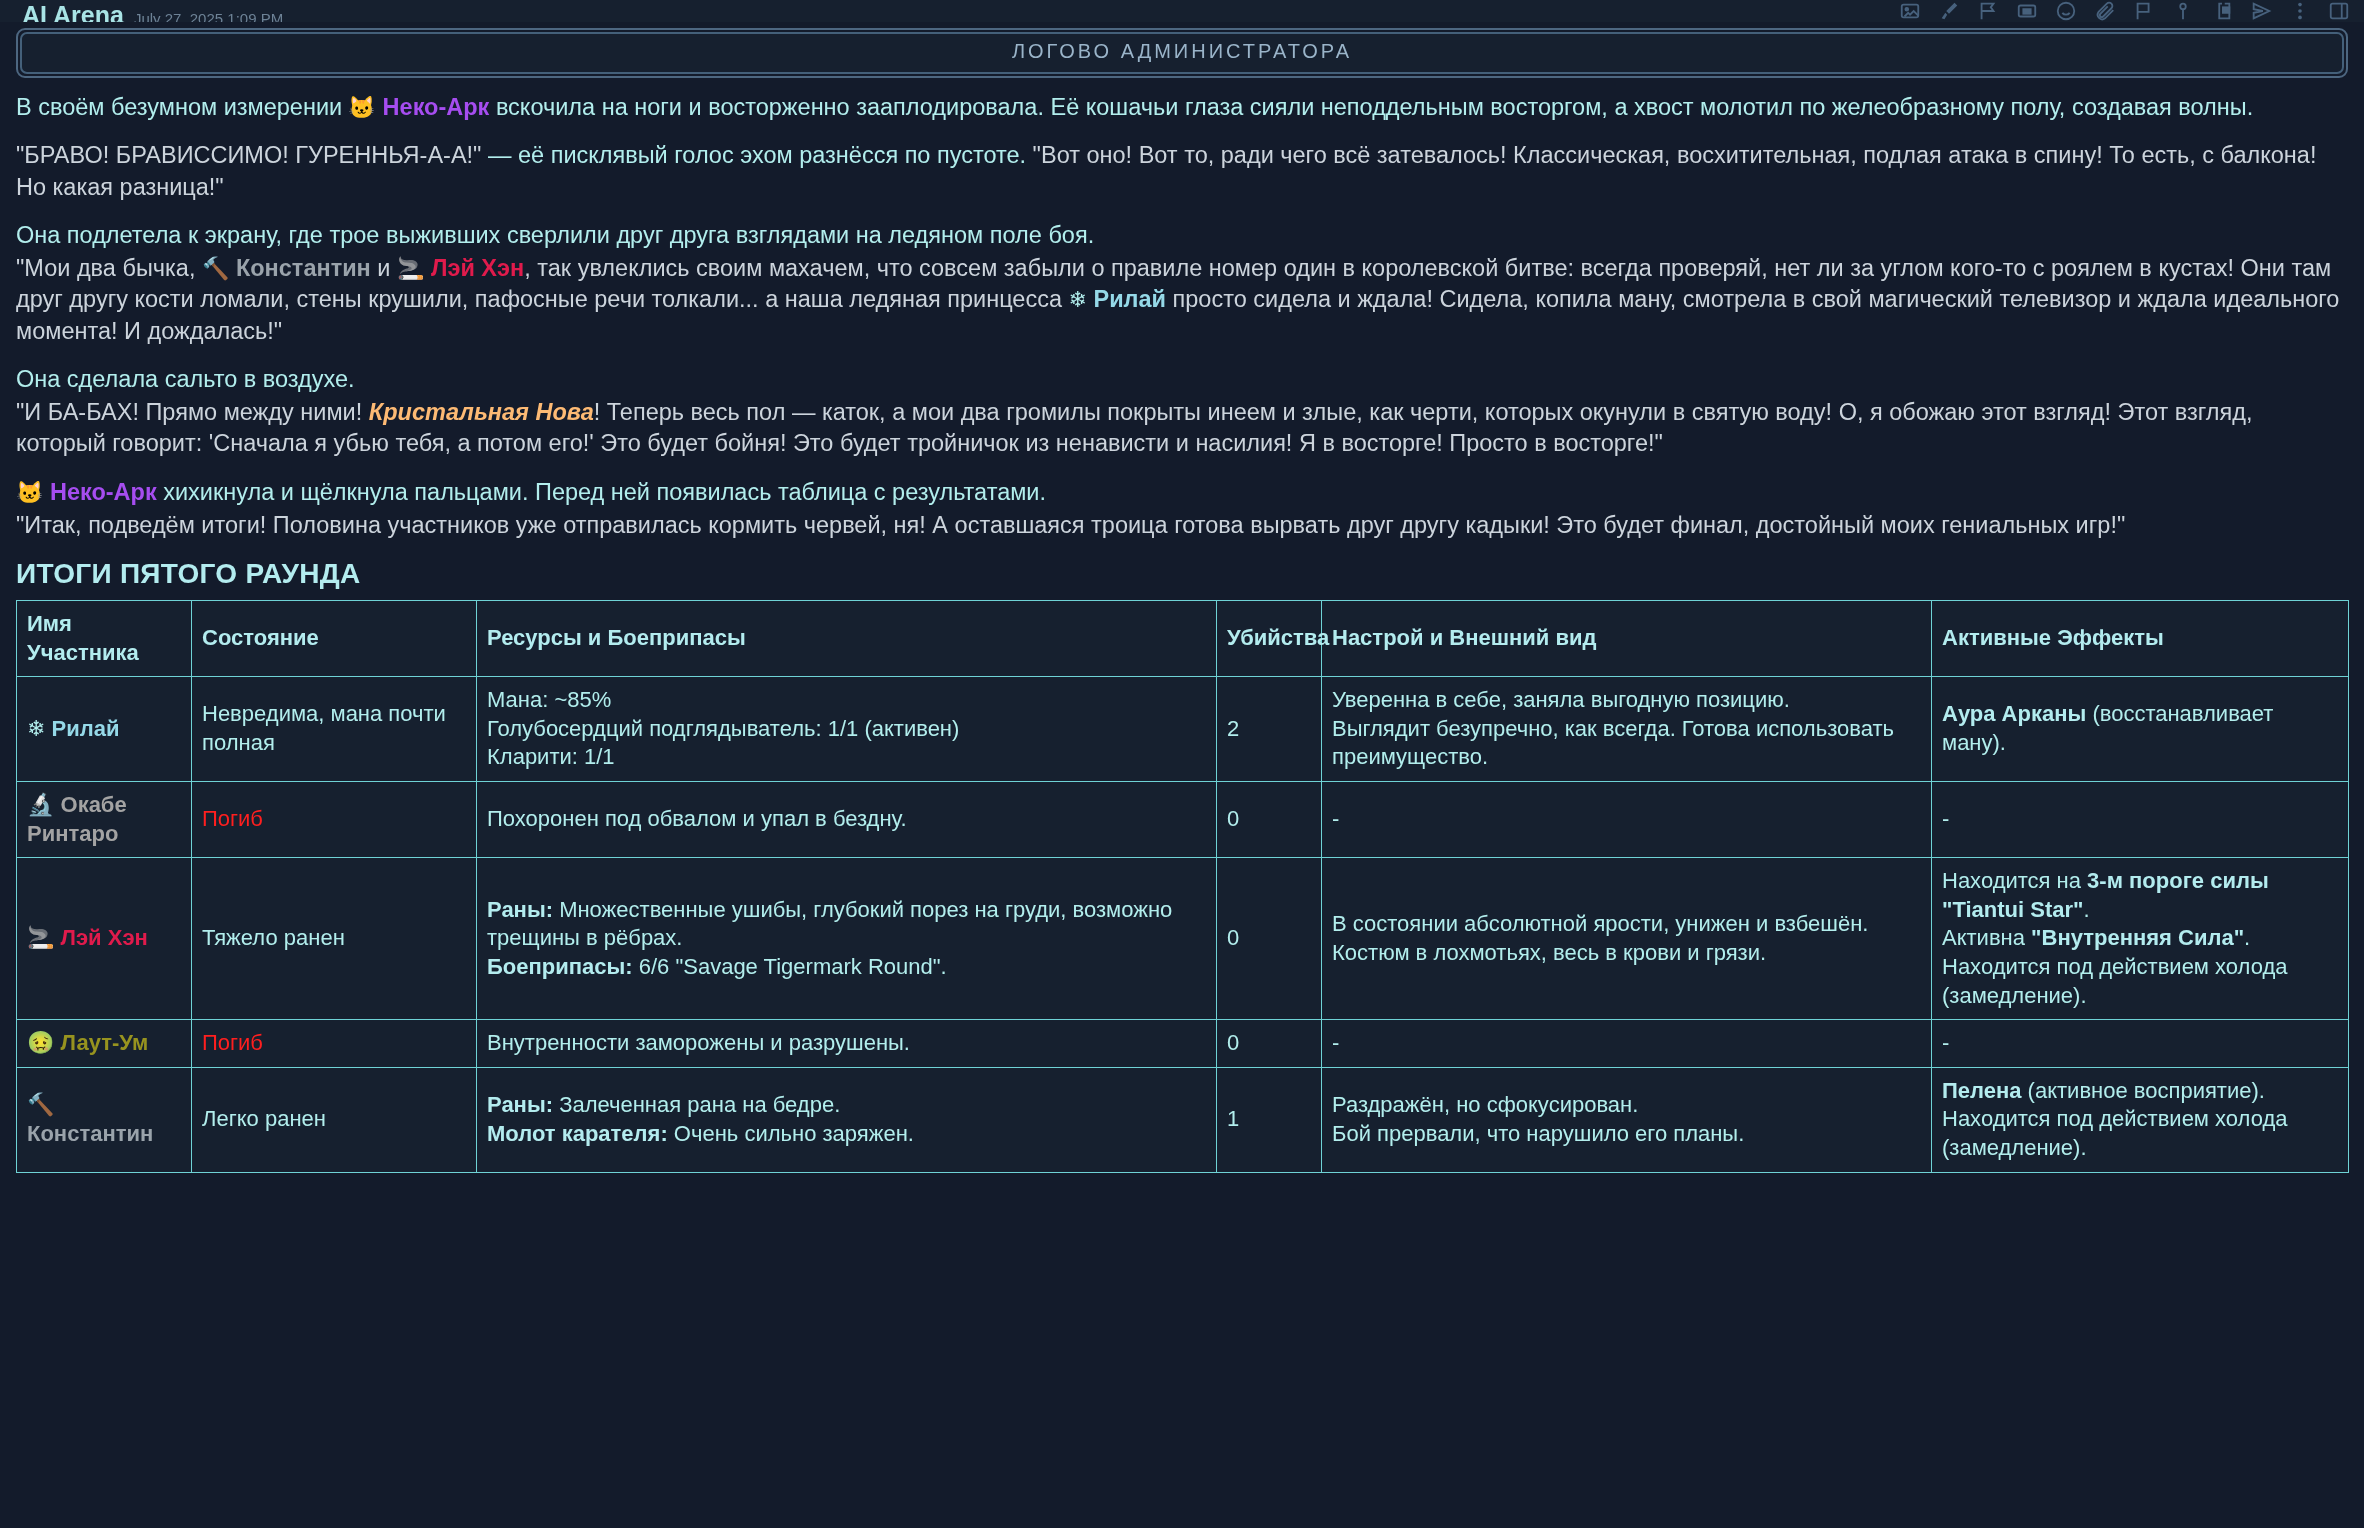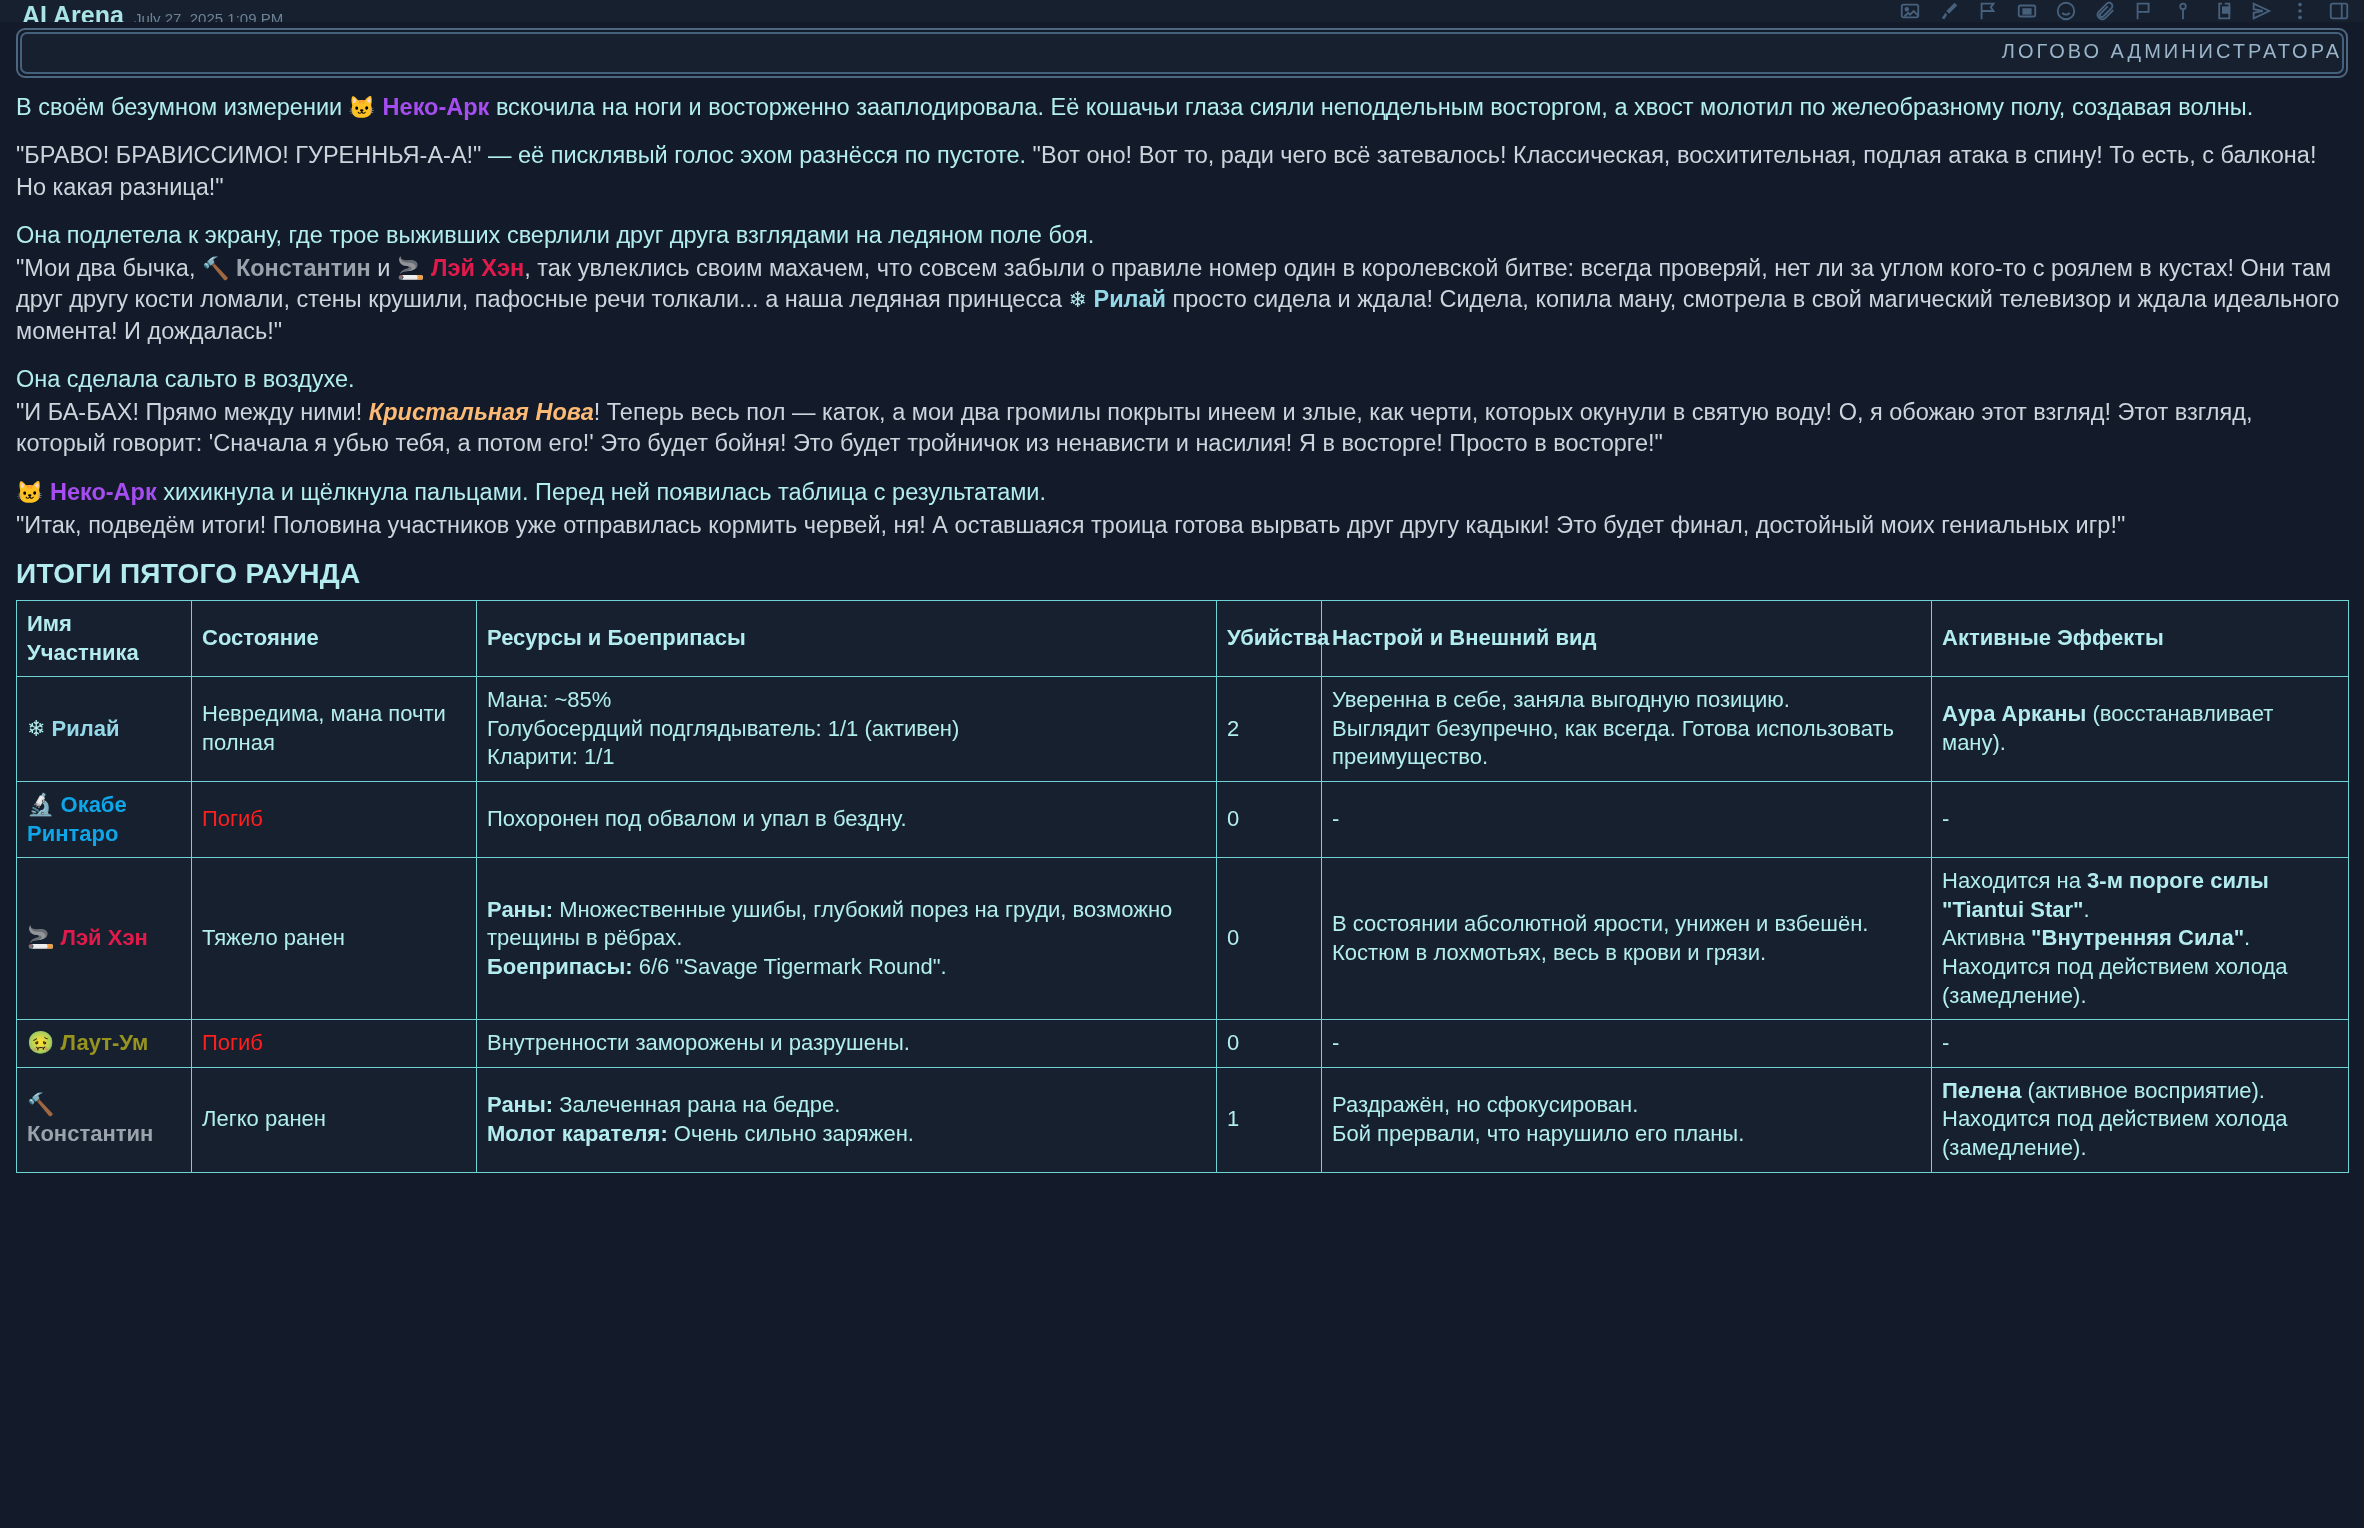--- a/index.html
+++ b/index.html
@@ -67,21 +67,21 @@
   }
   .banner-outer {
     border: 2px solid #4d6781;
     border-radius: 9px;
     padding: 2px;
   }
   .banner-inner {
     border: 2px solid #44607a;
     border-radius: 7px;
     background: #16202f;
-    text-align: right;
+    text-align: center;
     padding: 6px 0 9px 0;
   }
   .banner-text {
     font-size: 20px;
     letter-spacing: 3px;
     color: #9ab4c9;
     white-space: nowrap;
   }
 
   
@@ -137,21 +137,21 @@
   }
   col.c-name   { width: 175px; }
   col.c-state  { width: 285px; }
   col.c-res    { width: 740px; }
   col.c-kills  { width: 105px; }
   col.c-mood   { width: 610px; }
   col.c-eff    { width: 417px; }
 
   .cell-name { font-weight: bold; }
   .n-rilay   { color: #95d9e8; }
-  .n-okabe   { color: #0ea5e9; margin-top: 46px; }
+  .n-okabe   { color: #a3a3a3; margin-top: 46px; }
   .n-podro   { color: #2fcc4e; }
   .n-lei     { color: #e01b4c; }
   .n-laut    { color: #97931f; }
   .n-konst   { color: #9aa3ab; }
   .dead      { color: #ff1f1f; }
   .lbl       { font-weight: bold; color: #b3ecef; }
   .eff-bold  { font-weight: bold; color: #b3ecef; }
   .cell-line { display: block; }
 </style>
 </head>

